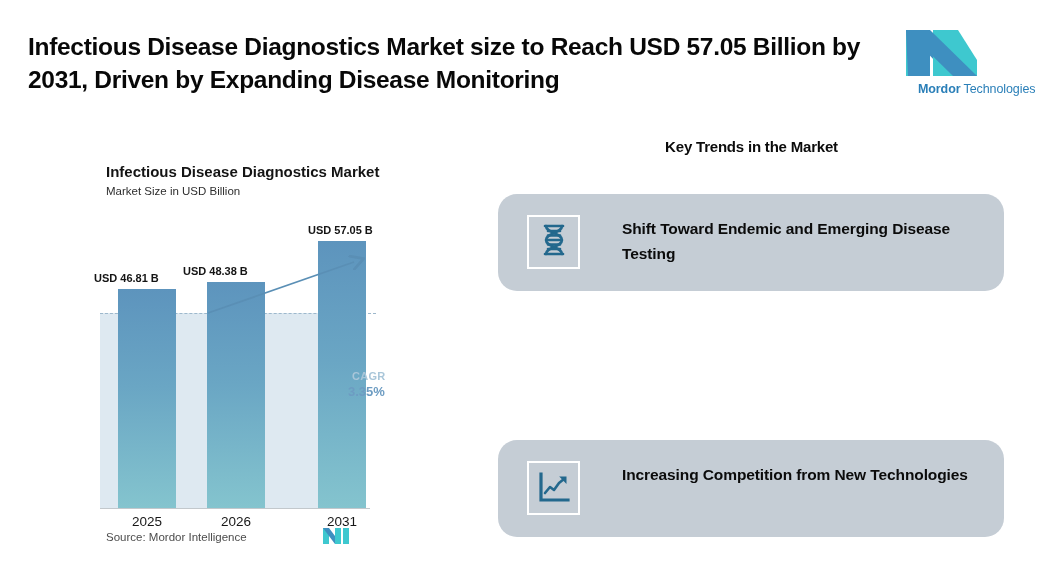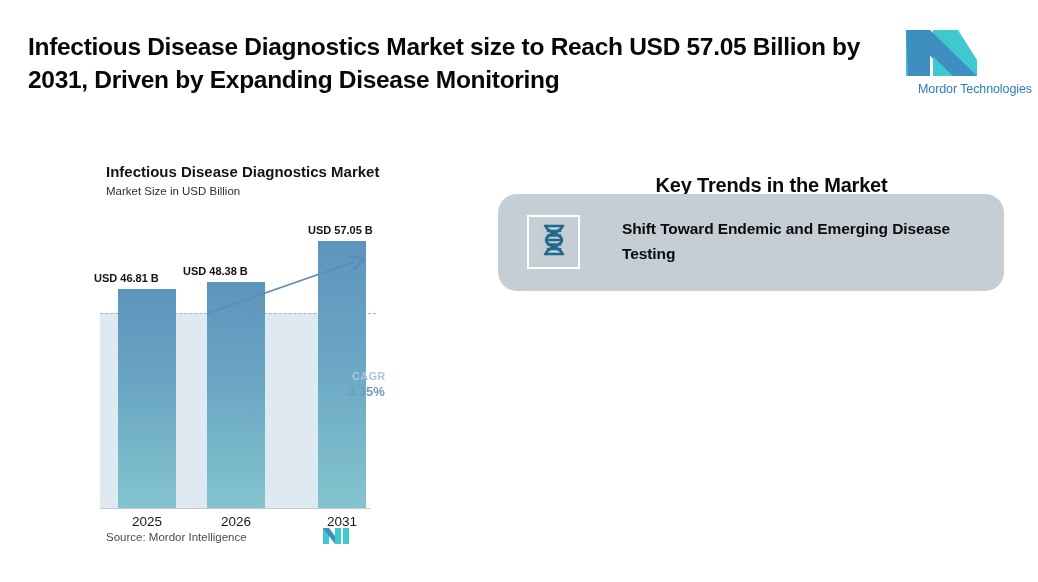--- a/index.html
+++ b/index.html
@@ -39,21 +39,21 @@
   }
   #brand-mark { display:block; }
   #brand-wordmark {
     margin-top: 2px;
     font-size: 12.5px;
     text-align: center;
     white-space: nowrap;
     color: #2a7fb8;
     letter-spacing: -0.1px;
   }
-  #brand-wordmark .bold { font-weight: normal; padding-left: 40px; }
+  #brand-wordmark .bold { font-weight: bold; padding-left: 40px; }
   #brand-wordmark .light { font-weight: normal; }
 
   
   #chart-panel {
     position: absolute;
     left: 0; top: 118px;
     width: 470px; height: 464px;
   }
   #chart-title {
     position: absolute;
@@ -152,28 +152,27 @@
   }
 
   
   #trends-panel {
     position: absolute;
     left: 470px; top: 118px;
     width: 568px; height: 464px;
   }
   #trends-heading {
     position: absolute;
-    left: 54px; top: 20px;
+    left: 34px; top: 20px;
     width: 495px;
     text-align: center;
-    font-size: 20px;
+    font-size: 15px;
     font-weight: bold;
     color: #0b0b0b;
     letter-spacing: -0.2px;
-    margin-top: 36px;
   }
   .trend-card {
     position: absolute;
     left: 28px;
     width: 506px;
     height: 97px;
     background: #c5cdd5;
     border-radius: 19px;
     box-sizing: border-box;
   }
@@ -294,13 +293,27 @@
           <line x1="8" y1="16" x2="22" y2="16"></line>
           <line x1="9" y1="11.5" x2="21" y2="11.5"></line>
           <line x1="9" y1="20.5" x2="21" y2="20.5"></line>
         </g>
       </svg>
     </div>
     <div class="trend-text">Shift Toward Endemic and Emerging Disease Testing</div>
   </div>
 
 
+  <div class="trend-card" id="trend-card-2">
+    <div class="trend-icon-box">
+      <svg width="34" height="32" viewBox="0 0 34 32">
+        <g stroke="#23688d" fill="none" stroke-width="3.2" stroke-linecap="square">
+          <path d="M4,2 L4,28 L31,28"></path>
+        </g>
+        <g stroke="#23688d" fill="none" stroke-width="2.6" stroke-linecap="round" stroke-linejoin="round">
+          <polyline points="8,21 13,15 17,18 22,11 27,7"></polyline>
+        </g>
+        <polygon points="29.5,4.5 29.5,12 22.2,4.5" fill="#23688d"></polygon>
+      </svg>
+    </div>
+    <div class="trend-text">Increasing Competition from New Technologies</div>
+  </div>
 </div>
 
 </body></html>

